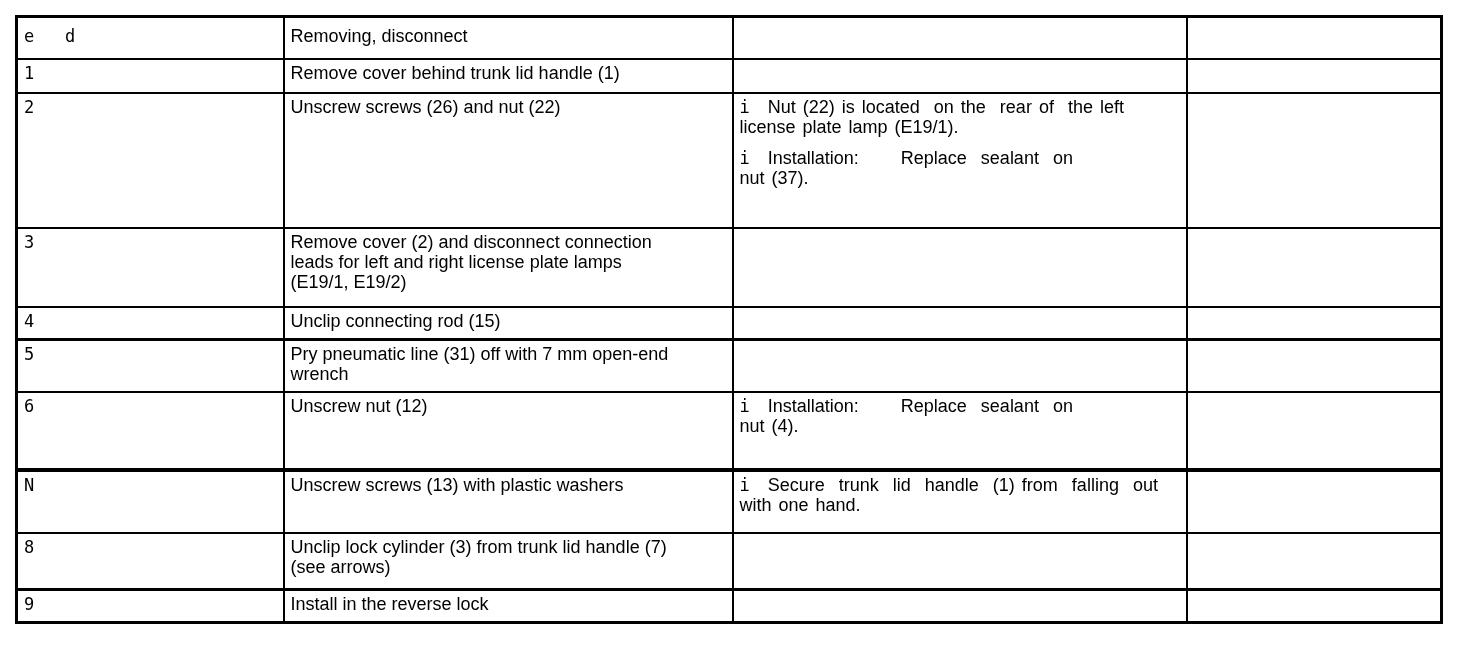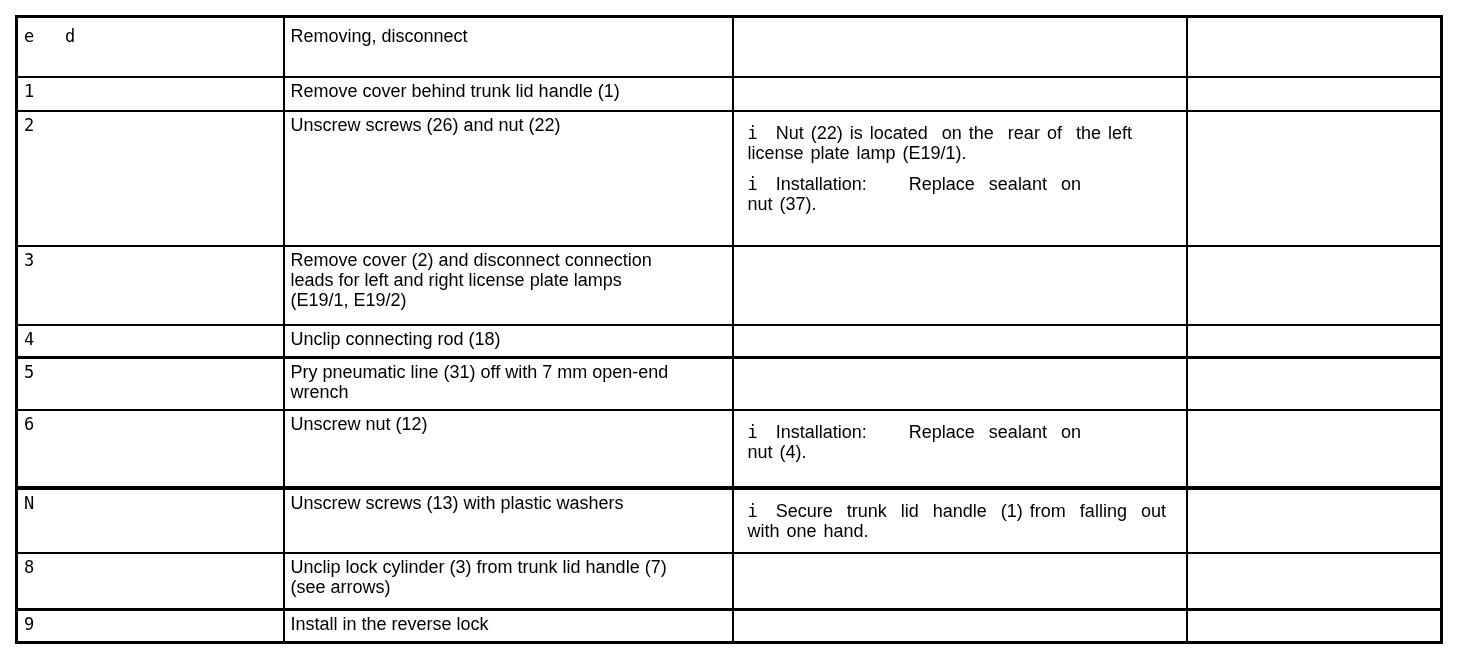--- a/index.html
+++ b/index.html
@@ -26,21 +26,21 @@
     border: 3px solid #000000;
   }
   table.proc td {
     border: 2px solid #000000;
     vertical-align: top;
     padding: 3px 6px;
     box-sizing: border-box;
     overflow: hidden;
   }
   
-  tr.r0 td { height: 60px; padding-top: 8px; }
+  tr.r0 td { height: 42px; padding-top: 8px; }
   tr.r1 td { height: 34px; }
   tr.r2 td { height: 135px; }
   tr.r3 td { height: 79px; }
   tr.r4 td { height: 33px; border-bottom-width: 3px; }
   tr.r5 td { height: 52px; }
   tr.r6 td { height: 78px; border-bottom-width: 4px; }
   tr.r7 td { height: 63px; }
   tr.r8 td { height: 57px; border-bottom-width: 3px; }
   tr.r9 td { height: 33px; }
 
@@ -50,21 +50,21 @@
     padding-left: 9px;
     white-space: pre-wrap;
   }
   td.procedure-cell {
     white-space: pre-wrap;
   }
   td.notes-cell {
     padding-top: 4px;
   }
   p.note {
-    margin: 8px;
+    margin: 0;
     white-space: pre-wrap;
     word-spacing: 2px;
   }
   p.note + p.note {
     margin-top: 11px;
   }
   .i-marker {
     font-family: "DejaVu Sans Mono", monospace;
     font-size: 17px;
     margin-right: 18px;
@@ -108,21 +108,21 @@
         <tr class="r3">
           <td class="step-cell"><span>3</span></td>
           <td class="procedure-cell"><span>Remove cover (2) and disconnect connection
 leads for left and right license plate lamps
 (E19/1, E19/2)</span></td>
           <td class="notes-cell"></td>
           <td class="empty-cell"></td>
         </tr>
         <tr class="r4">
           <td class="step-cell"><span>4</span></td>
-          <td class="procedure-cell"><span>Unclip connecting rod (18)</span></td>
+          <td class="procedure-cell"><span>Unclip connecting rod (15)</span></td>
           <td class="notes-cell"></td>
           <td class="empty-cell"></td>
         </tr>
         <tr class="r5">
           <td class="step-cell"><span>5</span></td>
           <td class="procedure-cell"><span>Pry pneumatic line (31) off with 7 mm open-end
 wrench</span></td>
           <td class="notes-cell"></td>
           <td class="empty-cell"></td>
         </tr>

